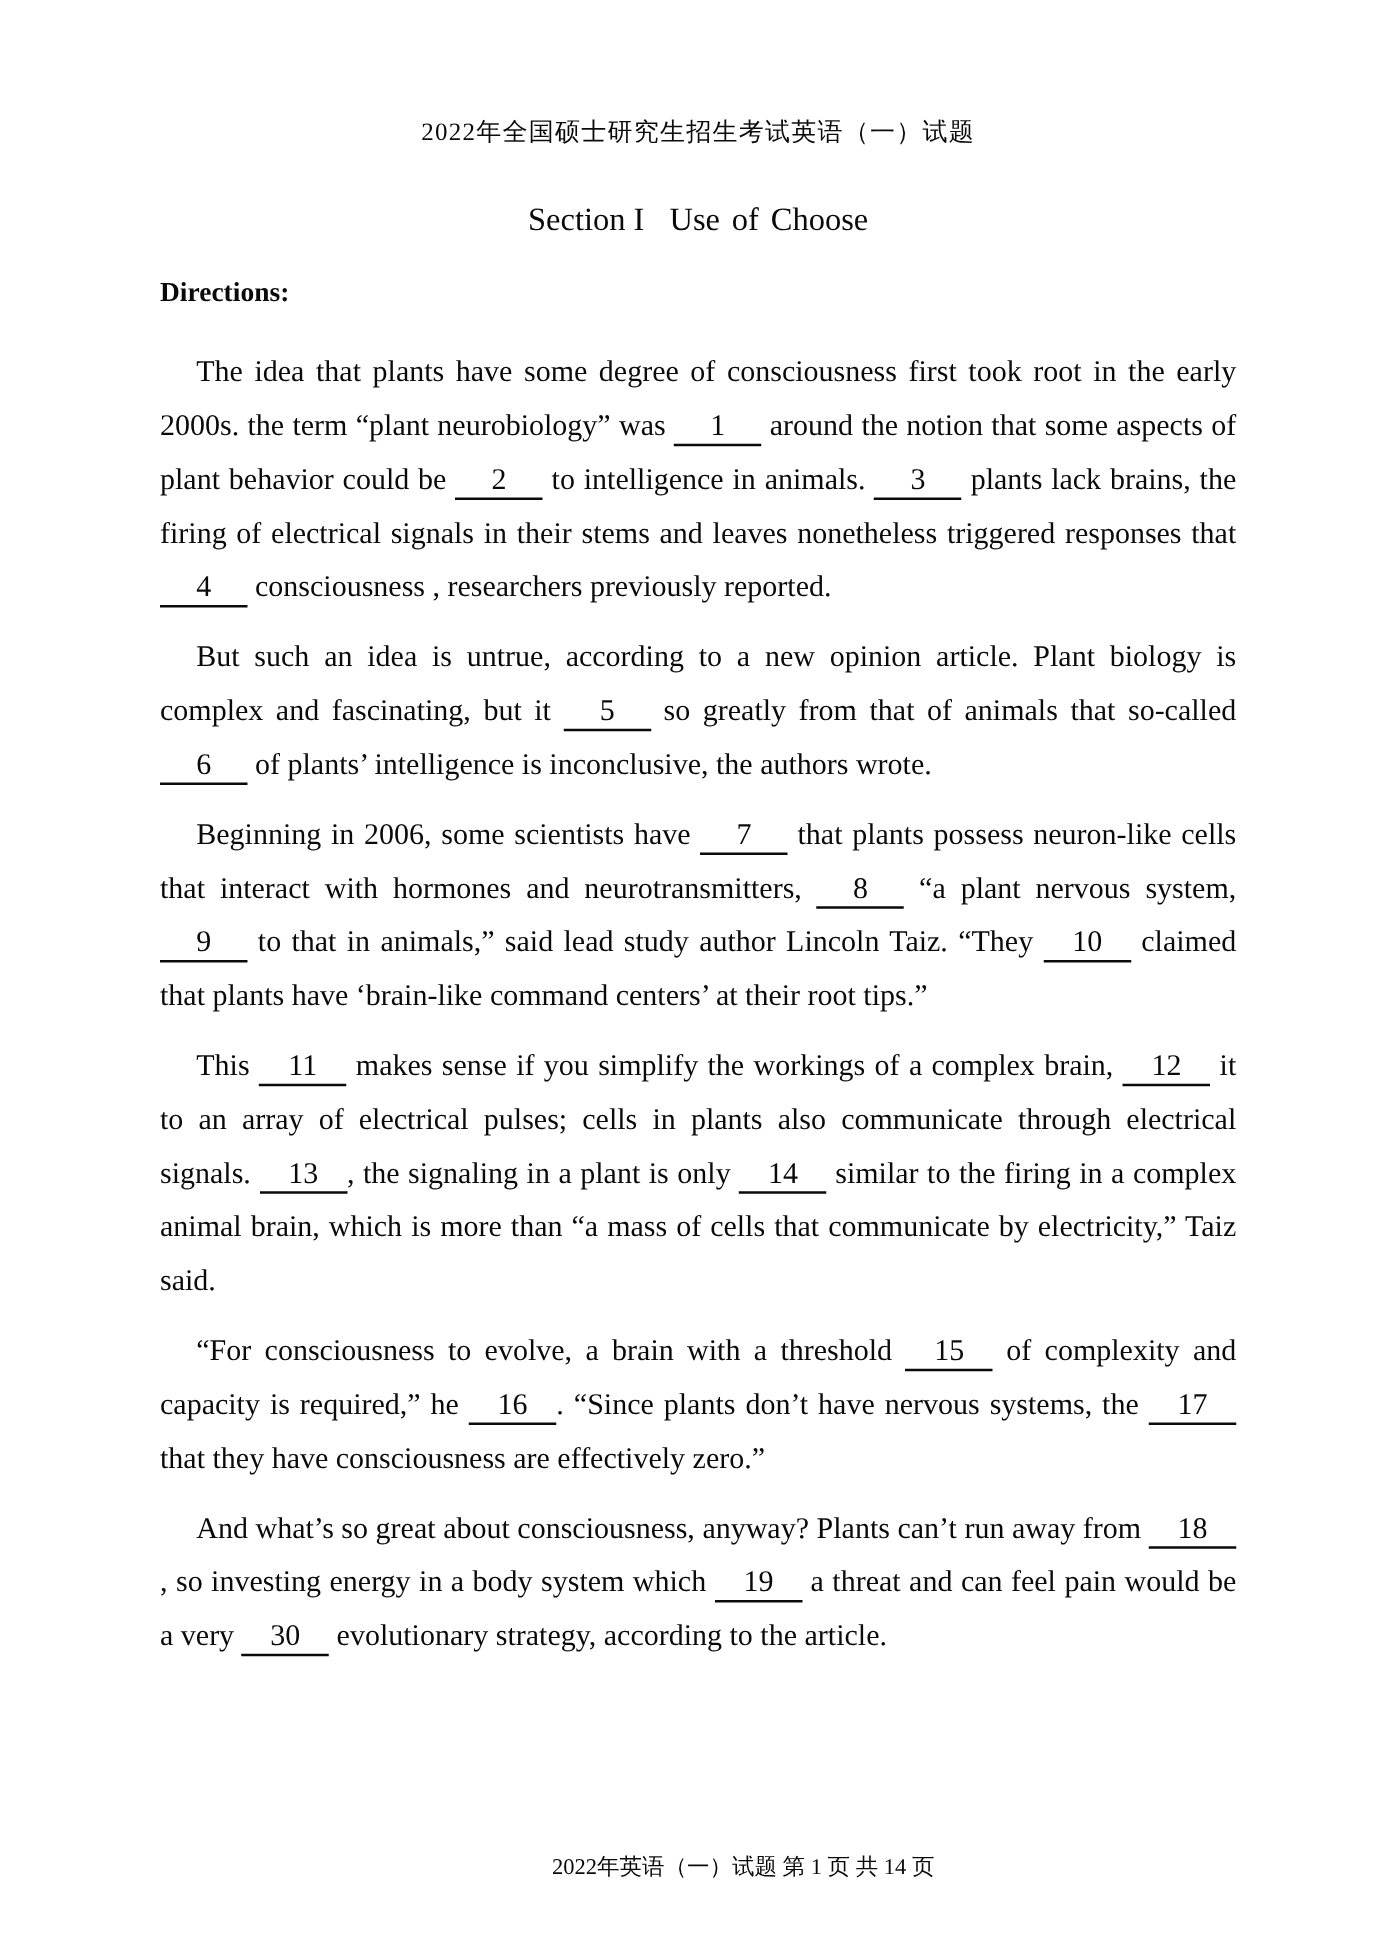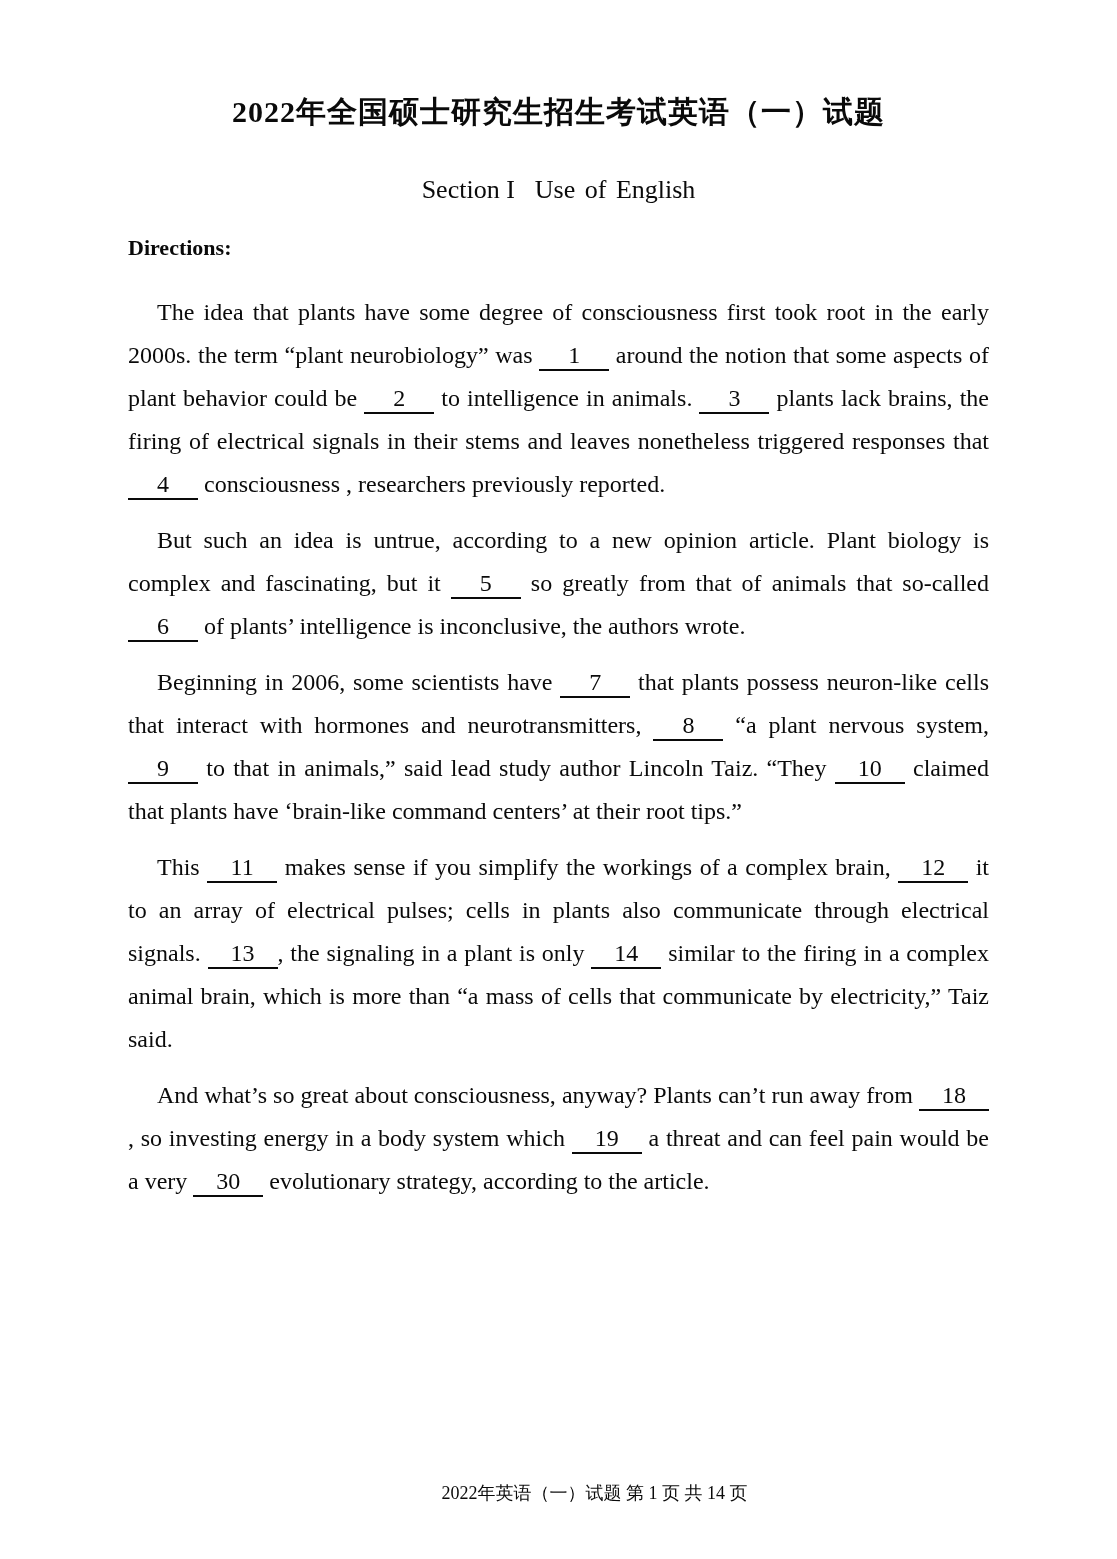--- a/index.html
+++ b/index.html
@@ -18,22 +18,22 @@
     box-sizing: border-box;
   }
   .content {
     position: absolute;
     left: 128px;
     top: 0;
     width: 861px;
   }
   .doc-title {
     margin: 92px 0 0 0;
-    font-size: 30px;
-    font-weight: bold;
+    font-size: 20px;
+    font-weight: normal;
     text-align: center;
     letter-spacing: 1px;
     white-space: nowrap;
   }
   .section-title {
     margin-top: 42px;
     font-size: 26px;
     text-align: center;
     display: flex;
     justify-content: center;
@@ -85,30 +85,31 @@
 </head>
 <body>
 
 <div class="page">
   <div class="content">
 
     <h1 class="doc-title">2022年全国硕士研究生招生考试英语（一）试题</h1>
 
     <div class="section-title">
       <span class="sect-label">Section I</span>
-      <span class="sect-name">Use of English</span>
+      <span class="sect-name">Use of Choose</span>
     </div>
 
     <div class="directions-heading">Directions:</div>
 
 
     <div class="passage">
         <p class="para">The idea that plants have some degree of consciousness first took root in the early 2000s. the term “plant neurobiology” was <span class="blank">1</span> around the notion that some aspects of plant behavior could be <span class="blank">2</span> to intelligence in animals. <span class="blank">3</span> plants lack brains, the firing of electrical signals in their stems and leaves nonetheless triggered responses that <span class="blank">4</span> consciousness , researchers previously reported.</p>
         <p class="para">But such an idea is untrue, according to a new opinion article. Plant biology is complex and fascinating, but it <span class="blank">5</span> so greatly from that of animals that so-called <span class="blank">6</span> of plants’ intelligence is inconclusive, the authors wrote.</p>
         <p class="para">Beginning in 2006, some scientists have <span class="blank">7</span> that plants possess neuron-like cells that interact with hormones and neurotransmitters, <span class="blank">8</span> “a plant nervous system, <span class="blank">9</span> to that in animals,” said lead study author Lincoln Taiz. “They <span class="blank">10</span> claimed that plants have ‘brain-like command centers’ at their root tips.”</p>
         <p class="para">This <span class="blank">11</span> makes sense if you simplify the workings of a complex brain, <span class="blank">12</span> it to an array of electrical pulses; cells in plants also communicate through electrical signals. <span class="blank">13</span>, the signaling in a plant is only <span class="blank">14</span> similar to the firing in a complex animal brain, which is more than “a mass of cells that communicate by electricity,” Taiz said.</p>
+        <p class="para">“For consciousness to evolve, a brain with a threshold <span class="blank">15</span> of complexity and capacity is required,” he <span class="blank">16</span>. “Since plants don’t have nervous systems, the <span class="blank">17</span> that they have consciousness are effectively zero.”</p>
         <p class="para">And what’s so great about consciousness, anyway? Plants can’t run away from <span class="blank">18</span>, so investing energy in a body system which <span class="blank">19</span> a threat and can feel pain would be a very <span class="blank">30</span> evolutionary strategy, according to the article.</p>
       </div>
 
   </div>
 
   <div class="page-footer">2022年英语（一）试题 第 1 页 共 14 页</div>
 </div>
 
 </body></html>

